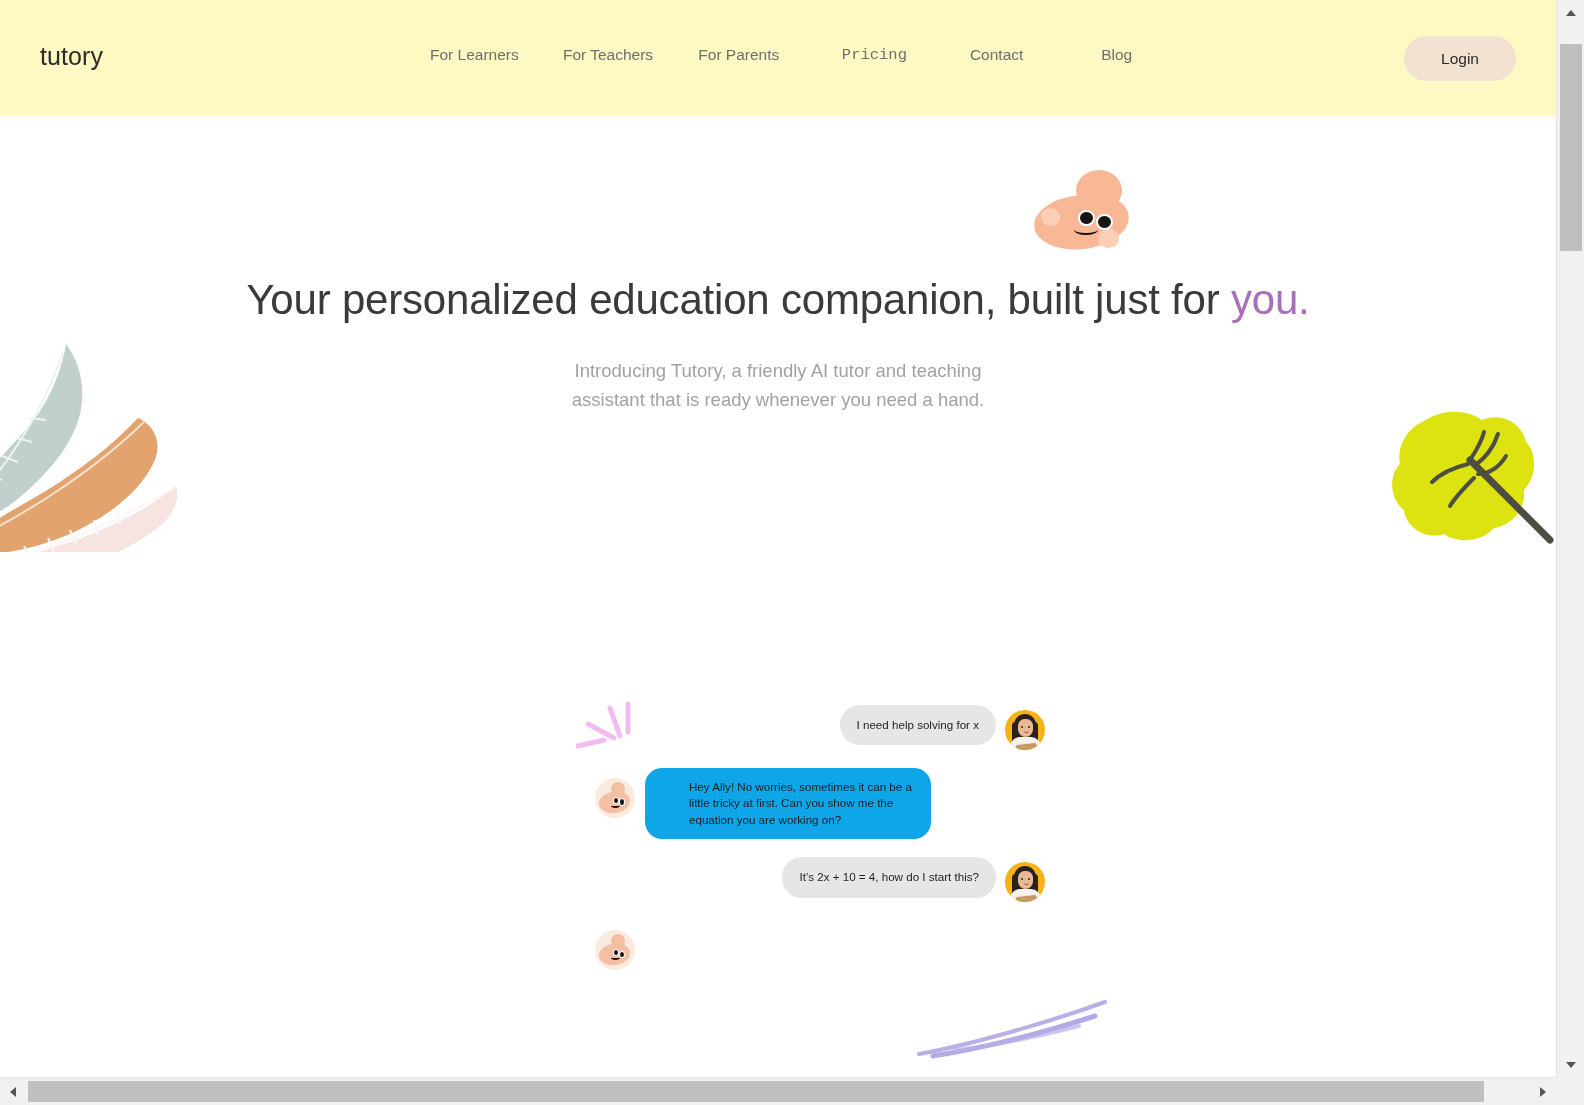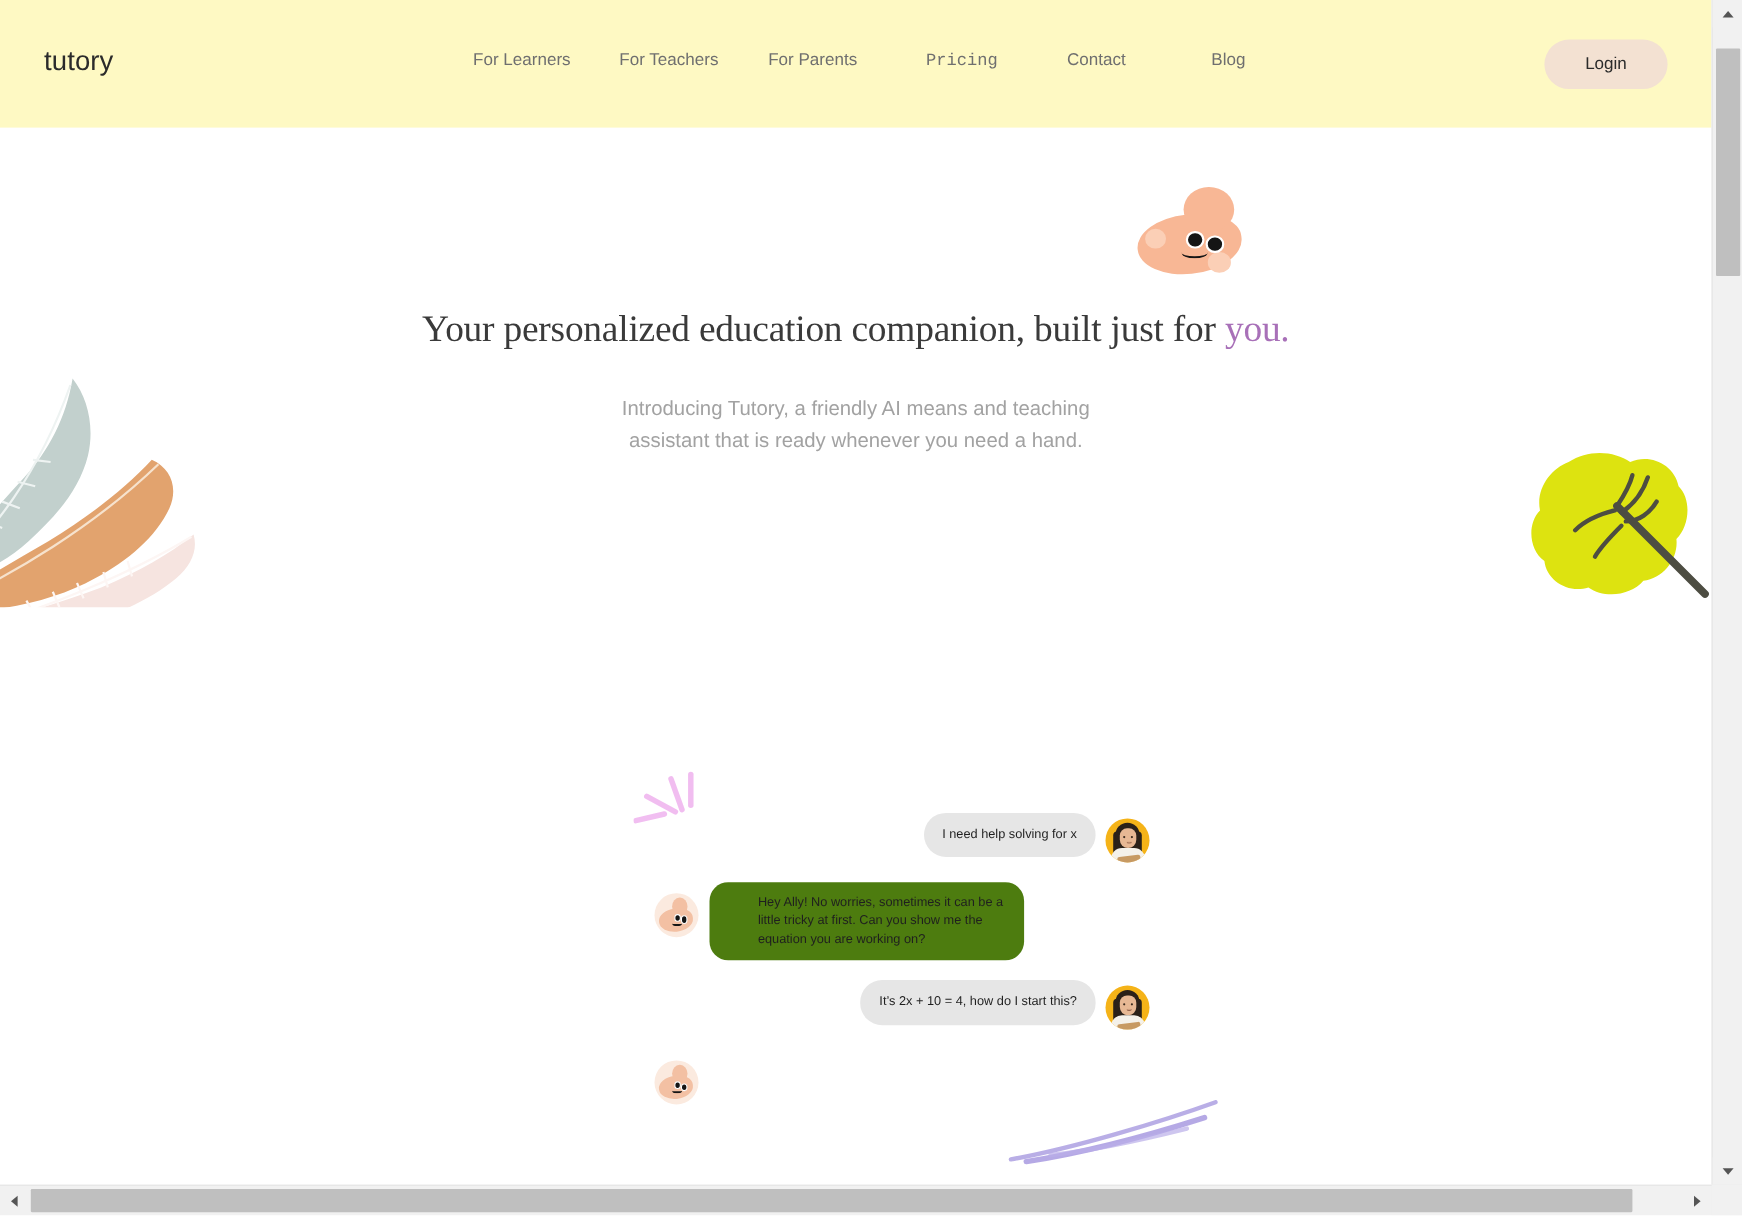--- a/index.html
+++ b/index.html
@@ -102,26 +102,25 @@
   
   #hero {
     position: absolute;
     left: 0;
     top: 270px;
     width: 1556px;
     text-align: center;
   }
 
   #hero-title {
-    font-size: 34px;
+    font-size: 42px;
     line-height: 59px;
     font-weight: 400;
     color: #3a3a3a;
     letter-spacing: -0.2px;
-    font-family: Liberation Serif, serif;
   }
   #hero-title-accent { color: #a870b8; }
 
   #hero-subtitle {
     margin: 27px auto 0 auto;
     width: 460px;
     font-size: 18.5px;
     line-height: 29px;
     color: #a2a2a2;
   }
@@ -136,21 +135,21 @@
     color: #2c2c2c;
     font-family: "Liberation Sans", sans-serif;
     font-size: 16.5px;
     cursor: pointer;
   }
 
   
   #chat {
     position: absolute;
     left: 595px;
-    top: 739px;
+    top: 705px;
     width: 450px;
   }
 
   .chat-row {
     display: flex;
     align-items: flex-start;
     margin-bottom: 18px;
   }
   .chat-row.user { justify-content: flex-end; }
   .chat-row.bot  { justify-content: flex-start; }
@@ -162,21 +161,21 @@
     border-radius: 17px;
     padding: 11px 15px;
   }
   .bubble.user {
     background: #e6e6e6;
     border-radius: 20px;
     padding: 12px 17px;
     max-width: 230px;
   }
   .bubble.bot {
-    background: #4d7c0f;
+    background: #0ea5e9;
     max-width: 286px;
     padding-left: 44px;
   }
 
   .avatar {
     width: 40px;
     height: 40px;
     border-radius: 50%;
     flex: 0 0 40px;
     overflow: hidden;
@@ -385,21 +384,21 @@
     <div class="deco" id="swoosh-right">
       <svg width="195" height="60" viewBox="0 0 195 60">
         <path d="M4 54 C60 44 140 20 190 2" stroke="#a89ae0" stroke-width="4" fill="none" stroke-linecap="round" opacity="0.8"></path>
         <path d="M18 56 C70 48 130 32 180 16" stroke="#a89ae0" stroke-width="5" fill="none" stroke-linecap="round" opacity="0.85"></path>
         <path d="M40 50 C80 46 124 36 164 26" stroke="#b9aee8" stroke-width="4" fill="none" stroke-linecap="round" opacity="0.7"></path>
       </svg>
     </div>
 
     <div id="hero">
       <h1 id="hero-title"><span>Your personalized education companion, built just for </span><span id="hero-title-accent">you.</span></h1>
-      <p id="hero-subtitle">Introducing Tutory, a friendly AI means and teaching assistant that is ready whenever you need a hand.</p>
+      <p id="hero-subtitle">Introducing Tutory, a friendly AI tutor and teaching assistant that is ready whenever you need a hand.</p>
     </div>
 
     <div id="chat">
 
       <div class="chat-row user">
         <div class="bubble user">I need help solving for x</div>
         <div class="avatar user">
           <div class="ph-hair-l"></div>
           <div class="ph-hair-r"></div>
           <div class="ph-hair"></div>

